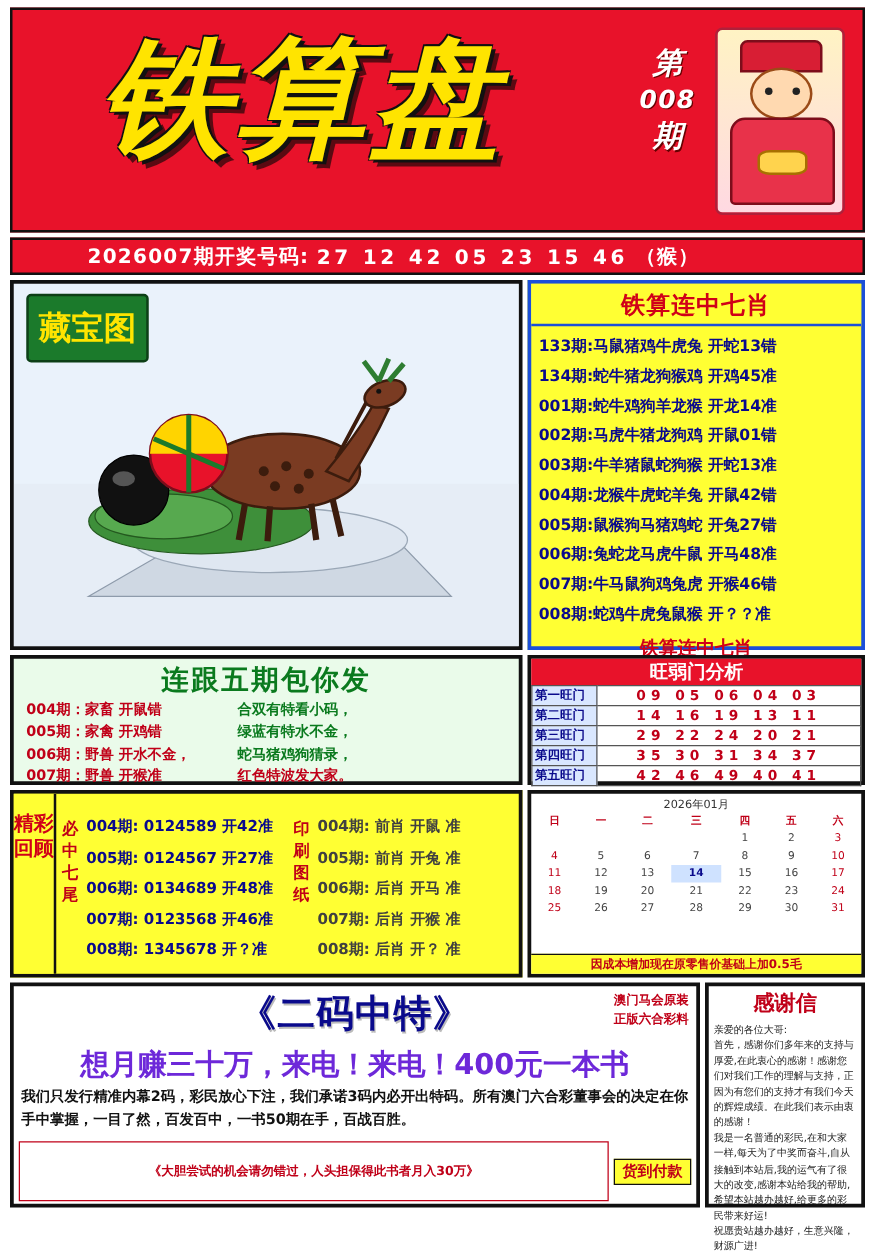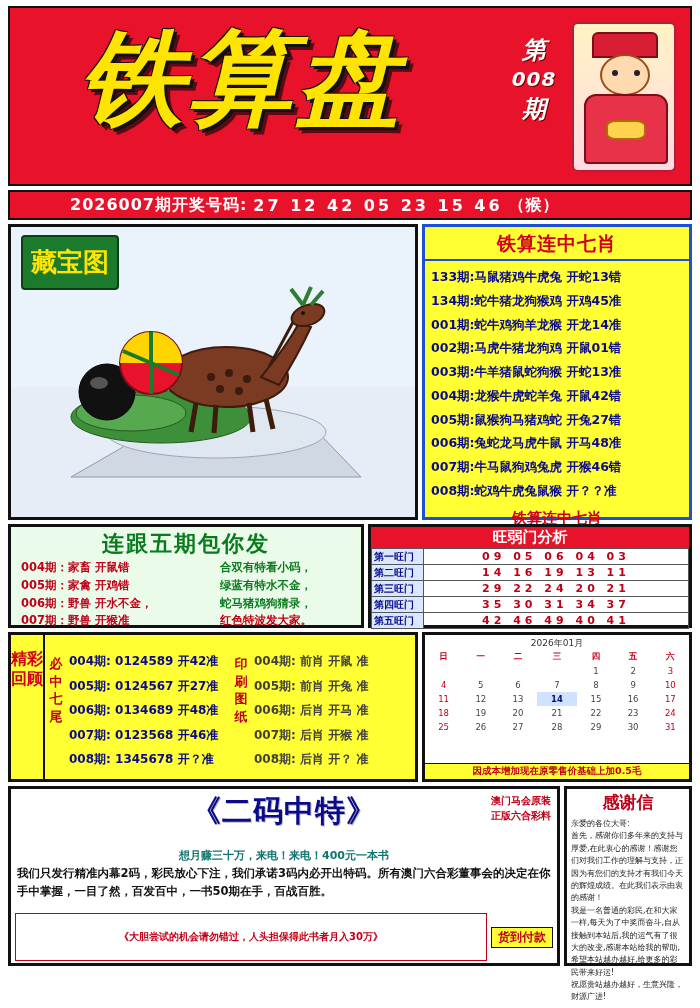--- a/index.html
+++ b/index.html
@@ -152,30 +152,30 @@
     font-weight: bold;
   }
   .seven-foot {
     text-align:center; color:#d00018; font-weight:bold;
     font-size: 15px; padding: 4px 0 6px;
   }
 
   
   .row3 { margin-top: 4px; display:flex; gap:4px; height: 104px; }
   .lgwf {
-    width: 356px;
+    width: 410px;
     border: 3px solid #111;
     background: #eafbea;
     display:flex; flex-direction:column;
   }
   .lgwf-title {
     text-align:center; color:#0a7a1e; font-weight:bold;
     font-size: 22px; letter-spacing:2px; padding-top:2px;
   }
-  .lgwf-body { display:flex; flex:1;gap:30px; }
+  .lgwf-body { display:flex; flex:1; }
   .lgwf-left { width: 175px; padding-left: 10px; }
   .lgwf-left .l {
     font-size: 11.5px; color:#c00018; font-weight:bold; line-height:1.55;
     white-space: nowrap;
   }
   .lgwf-right { flex:1; padding-left:4px; }
   .lgwf-right .r {
     font-size: 11.5px; font-weight:bold; line-height:1.55; white-space:nowrap;
   }
   .wwfx {
@@ -249,21 +249,21 @@
   .ad-big {
     font-size: 30px; font-weight:bold; color:#0a0a8c;
     text-shadow: 1px 1px 0 #bbb;
     letter-spacing:1px;
   }
   .ad-right-txt {
     position:absolute; right:6px; top:4px;
     font-size:10px; color:#c00018; font-weight:bold; line-height:1.5; text-align:center;
   }
   .ad-line2 {
-    text-align:center; color:#0f766e; font-weight:bold; font-size:11px; margin-top:16px;
+    text-align:center; color:#6d28d9; font-weight:bold; font-size:23px; margin-top:4px;
   }
   .ad-body { font-size:11.5px; color:#111; line-height:1.55; padding:2px 6px; font-weight:bold;}
   .ad-foot {
     position:absolute; bottom:2px; left:4px; right:4px;
     display:flex; align-items:center; gap:4px;
   }
   .ad-foot .warn {
     flex:1; border:1px solid #c00018; color:#c00018; font-size:10px;
     text-align:center; padding:16px 0; font-weight:bold;
   }

